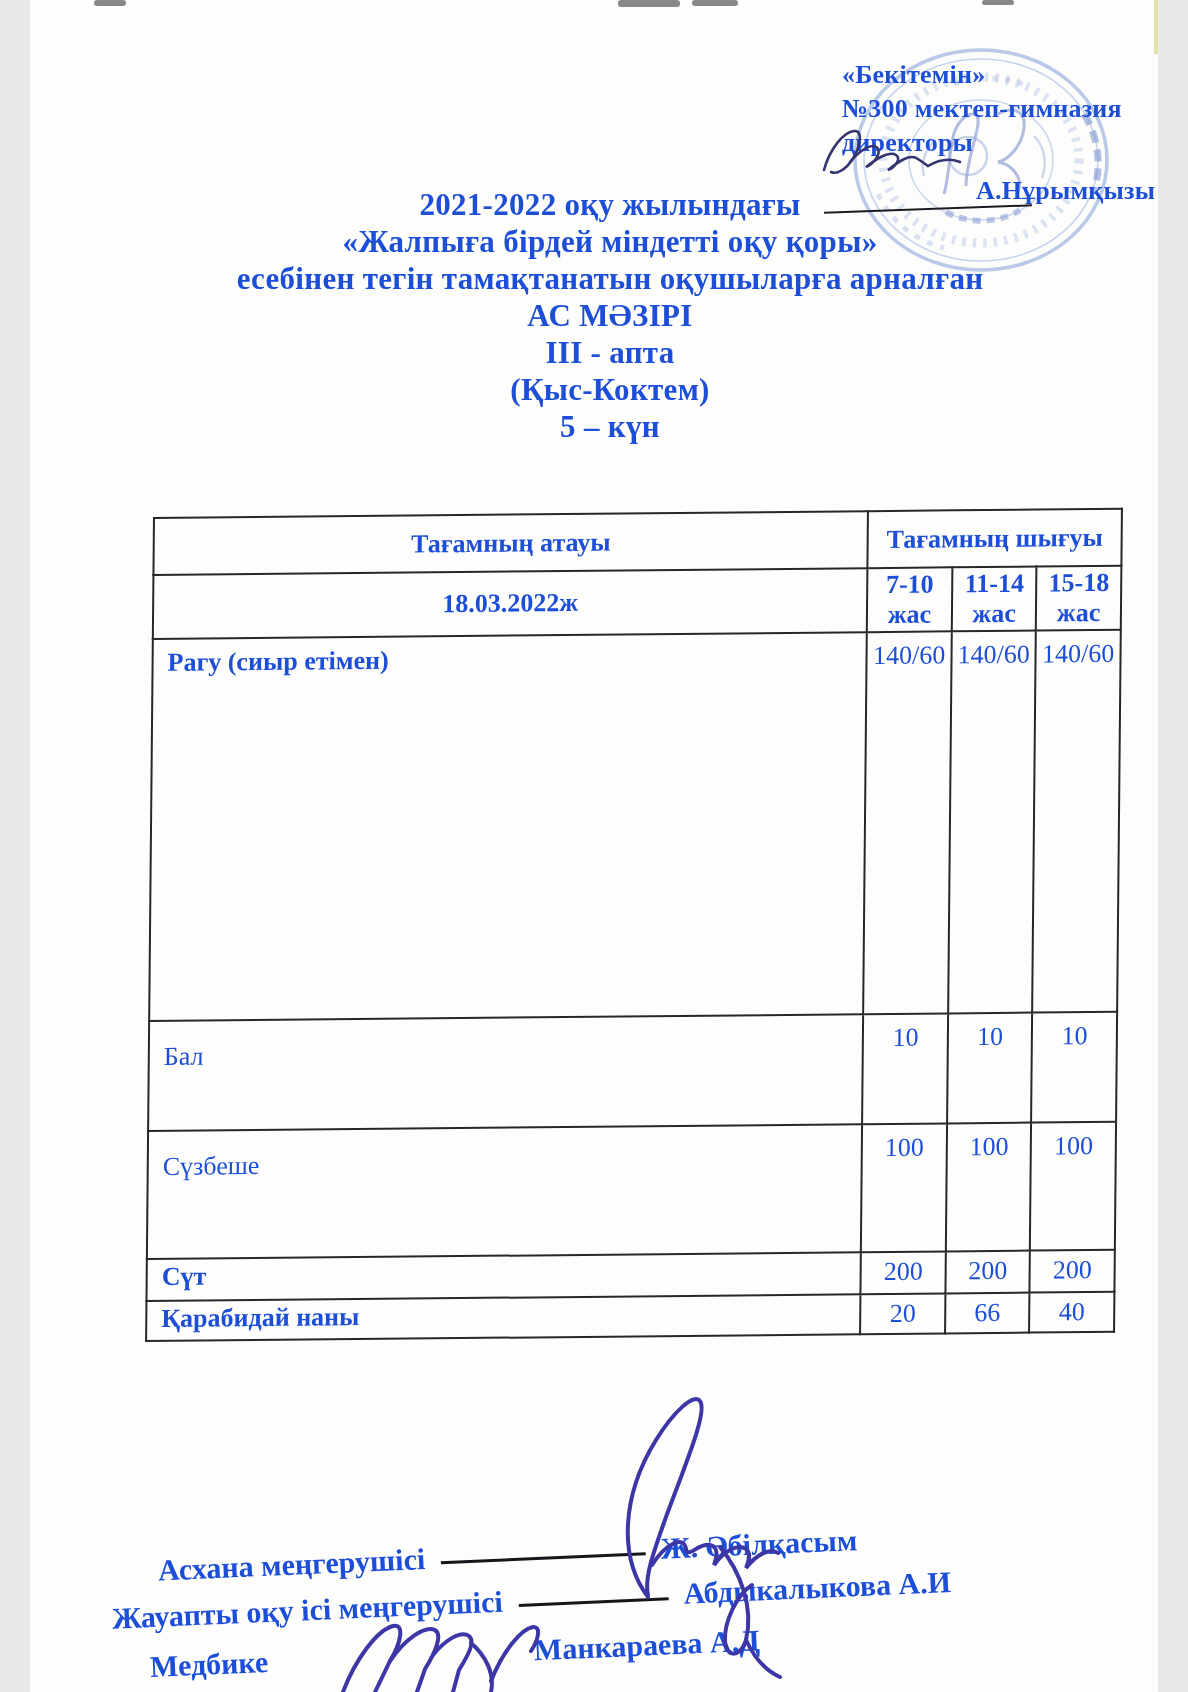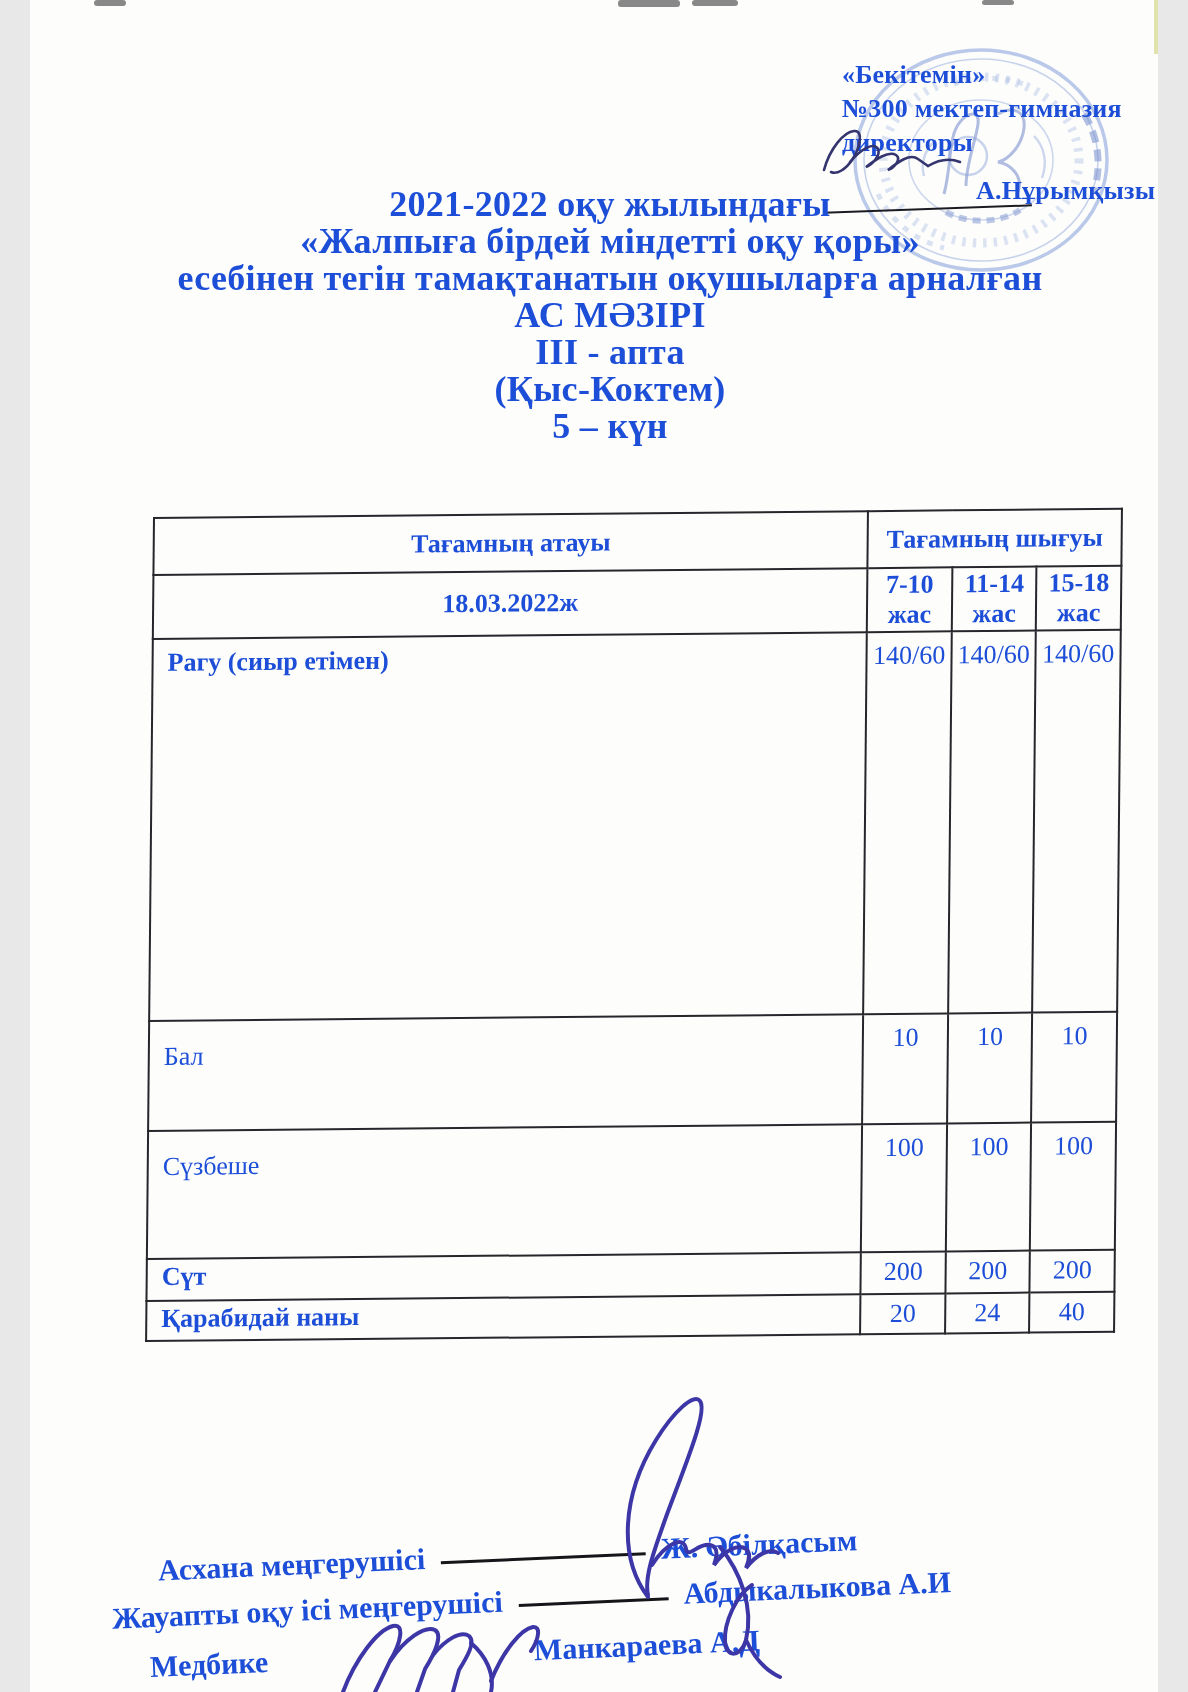--- a/index.html
+++ b/index.html
@@ -20,21 +20,21 @@
   .approval{position:absolute;left:812px;top:58px;z-index:3;font-weight:bold;font-size:26px;line-height:34px;letter-spacing:.2px;}
   .approval .sig-row{position:relative;height:52px;width:290px;}
   .approval .sig-name{position:absolute;left:134px;top:14px;white-space:nowrap;}
   .approval .sig-line{position:absolute;left:-18px;top:48px;width:208px;border-bottom:2.5px solid #1b1b22;transform:rotate(-2deg);}
 
   
   .stamp{position:absolute;left:818px;top:44px;z-index:2;opacity:.85;}
 
   
   .title-block{position:absolute;left:140px;top:186px;width:880px;text-align:center;z-index:4;
-    font-weight:bold;font-size:36px;line-height:37px;letter-spacing:.3px;}
+    font-weight:bold;font-size:31px;line-height:37px;letter-spacing:.3px;}
 
   
   .table-wrap{position:absolute;left:123px;top:517px;z-index:4;
     transform:rotate(-0.55deg) skewX(-1.1deg);transform-origin:0 0;}
   table.menu{border-collapse:collapse;table-layout:fixed;width:970px;}
   table.menu td,table.menu th{border:2.4px solid #26262b;overflow:hidden;}
   table.menu .c0{width:455px;}
   table.menu .c1{width:159px;}
   table.menu .c2{width:186px;}
   table.menu .c3{width:170px;}
@@ -151,21 +151,21 @@
       </tr>
       <tr class="r-dish3">
         <td class="c0 name-cell">Сүт</td>
         <td class="c1 val-cell">200</td>
         <td class="c2 val-cell">200</td>
         <td class="c3 val-cell">200</td>
       </tr>
       <tr class="r-dish4">
         <td class="c0 name-cell">Қарабидай наны</td>
         <td class="c1 val-cell">20</td>
-        <td class="c2 val-cell">24</td>
+        <td class="c2 val-cell">66</td>
         <td class="c3 val-cell">40</td>
       </tr>
     </tbody>
       </table>
   </div>
 
   <div class="sign-block">
     <div class="sign-row" style="left:130px;top:16px;">
       <span>Асхана меңгерушісі</span>
       <span class="fill-line" style="width:205px;"></span>

